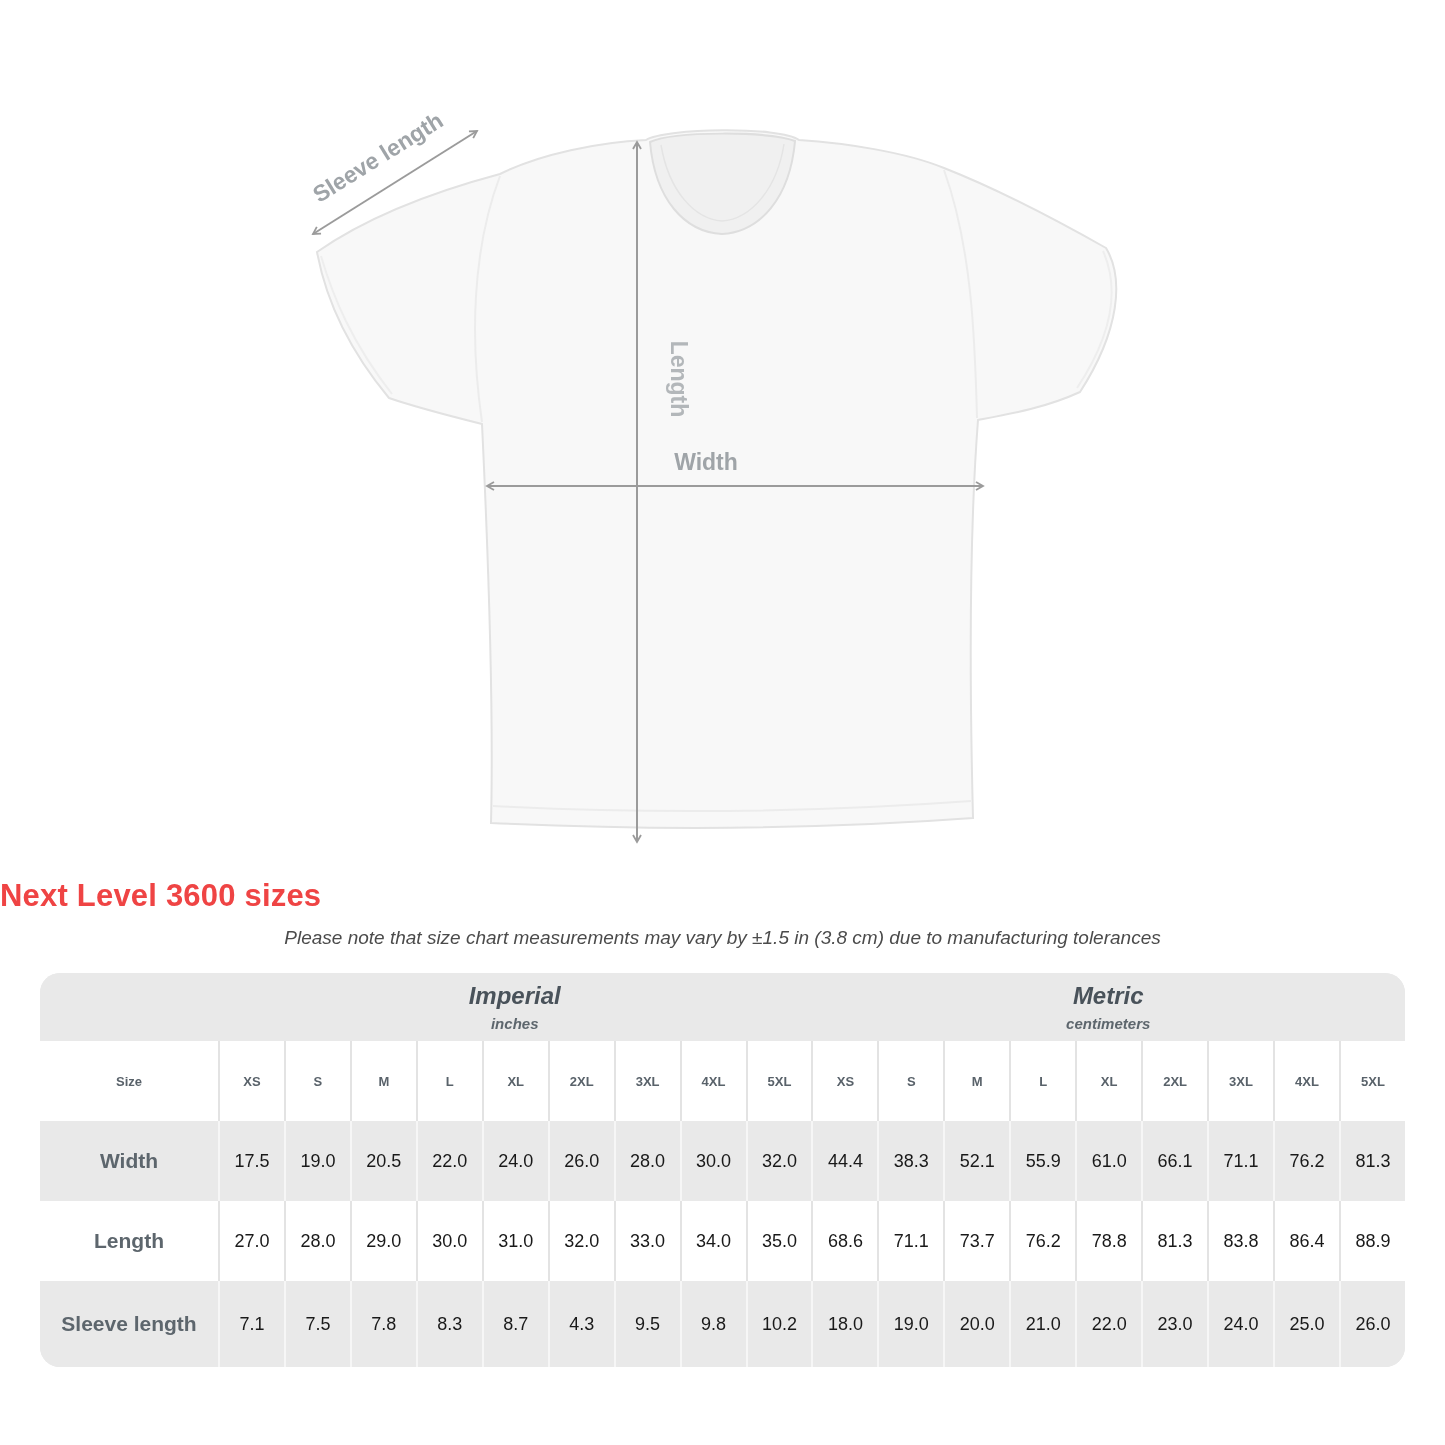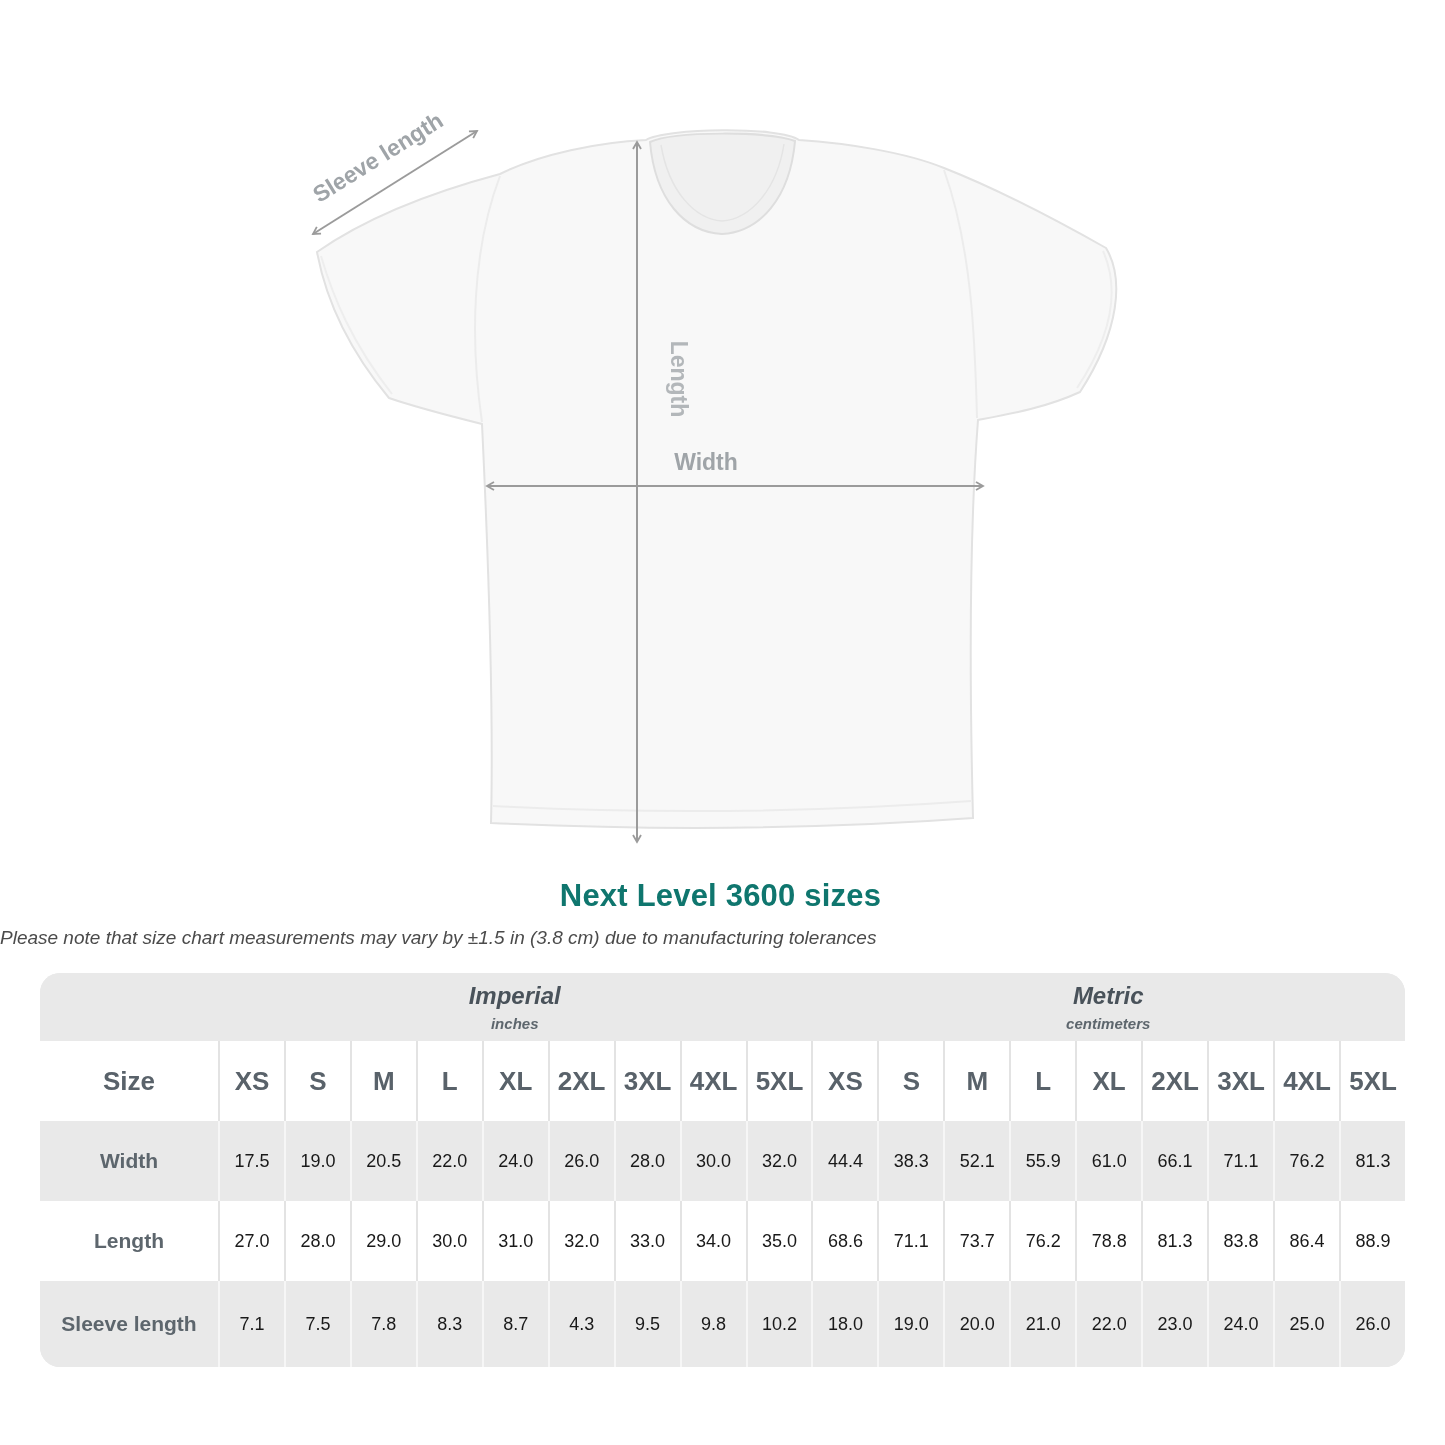--- a/index.html
+++ b/index.html
@@ -1,32 +1,32 @@
 <!DOCTYPE html>
 <html><head>
 <meta charset="utf-8">
 <style>
   html,body{margin:0;padding:0;background:#ffffff;width:1445px;height:1445px;overflow:hidden;
     font-family:"Liberation Sans", sans-serif;-webkit-font-smoothing:antialiased;}
   .diagram{width:1445px;height:872px;position:relative;}
-  .page-title{ text-align:center;font-size:31px;font-weight:700;color:#0f766e;margin:6px 4px 0 0;letter-spacing:.2px;}
-  .page-note{ text-align:left;font-size:19px;font-style:italic;color:#4b4b4b;margin-top:13px;}
+  .page-title{ text-align:left;font-size:31px;font-weight:700;color:#ef4444;margin:6px 4px 0 0;letter-spacing:.2px;}
+  .page-note{ text-align:center;font-size:19px;font-style:italic;color:#4b4b4b;margin-top:13px;}
   .table-wrap{margin:24px 40px 0 40px;border-radius:20px;overflow:hidden;background:#e9e9e9;}
   table{width:100%;border-collapse:separate;border-spacing:0;table-layout:fixed;}
   col.lbl{width:178px;}
   th,td{padding:0;text-align:center;vertical-align:middle;}
   tr.band th{height:68px;background:#e9e9e9;}
   .group-name{font-size:24px;font-weight:700;font-style:italic;color:#49525a;}
   .group-unit{font-size:15px;font-style:italic;color:#5d666d;margin-top:5px;}
   tr.r-white td{height:80px;background:#ffffff;border-left:2px solid #e3e3e3;}
   tr.r-gray  td{height:80px;background:#e9e9e9;border-left:2px solid #f6f6f6;}
   tr.r-last  td{height:86px;}
   tr.r-white td:first-child, tr.r-gray td:first-child{border-left:none;}
   td.rowlabel{font-size:21px;font-weight:700;color:#5d666d;}
-  tr.sizes td{font-size:26px;font-weight:700;color:#59626a;}
+  tr.sizes td{font-size:13px;font-weight:700;color:#59626a;}
   tr.vals td{font-size:18px;font-weight:400;color:#191919;}
   tr.vals td.rowlabel{font-size:21px;font-weight:700;color:#5d666d;}
   svg text{font-family:"Liberation Sans", sans-serif;}
 </style>
 </head>
 <body>
 
 <div class="diagram">
   <svg width="1445" height="872" viewBox="0 0 1445 872">
     <defs>

